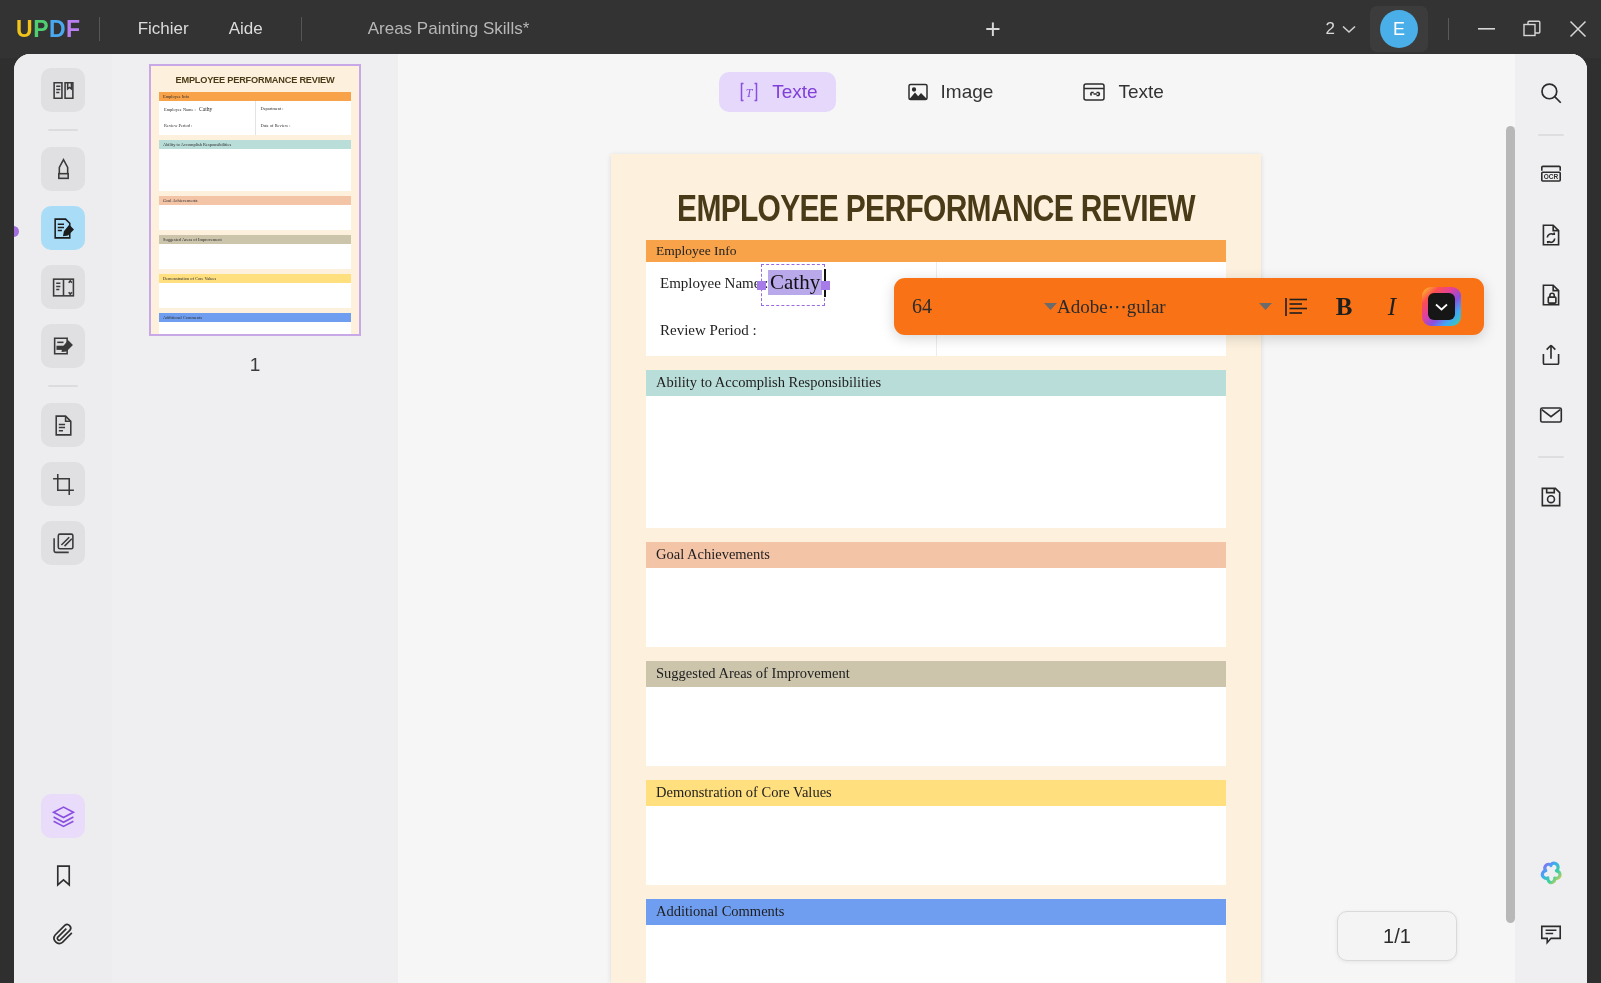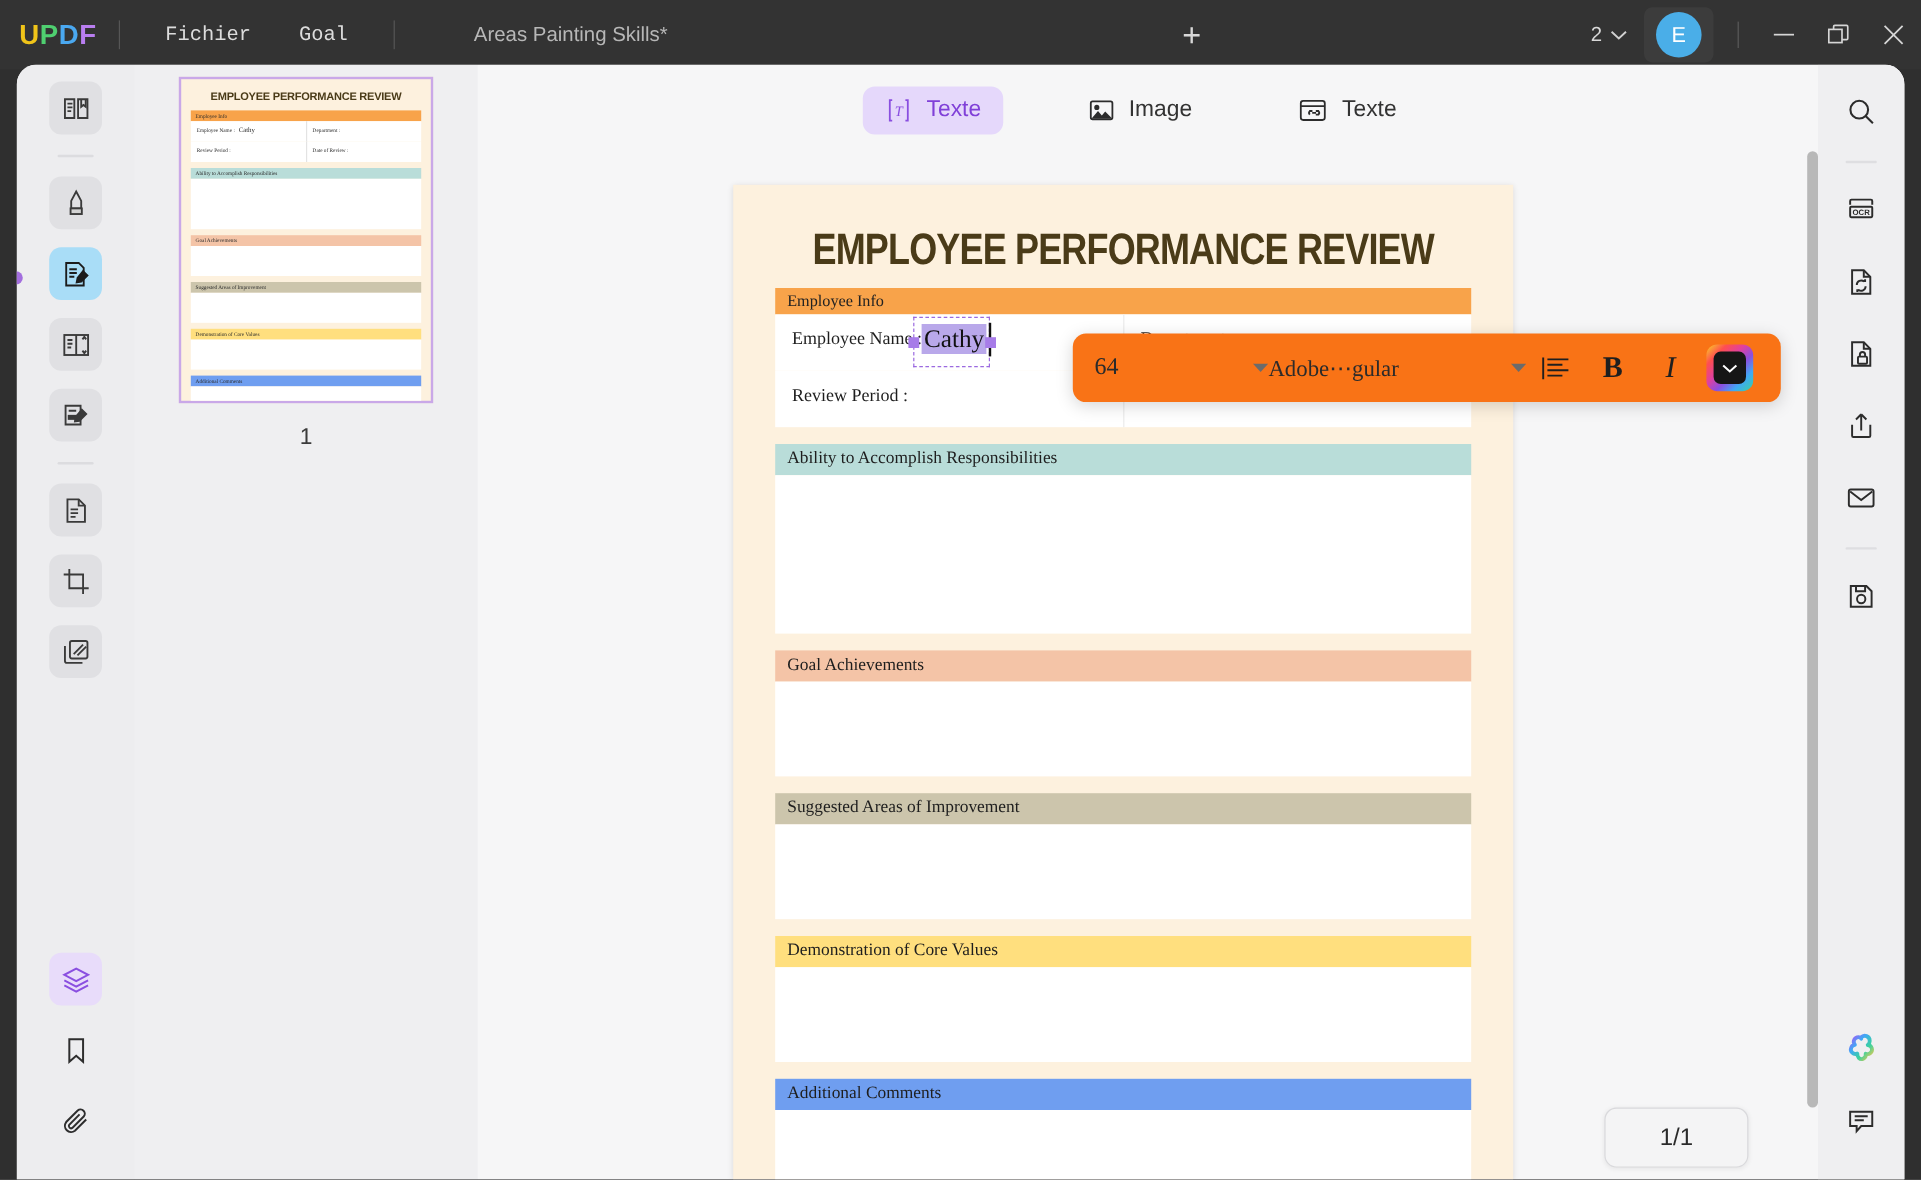--- a/index.html
+++ b/index.html
@@ -16,21 +16,21 @@
     position: absolute; top: 0; left: 0; width: 1601px; height: 58px;
     background: #333333; display: flex; align-items: center;
   }
   .logo { margin-left: 16px; font-size: 23px; font-weight: bold; letter-spacing: 0.5px; display: flex; }
   .logo span:nth-child(1){ color:#f0c419; }
   .logo span:nth-child(2){ color:#4fcf70; }
   .logo span:nth-child(3){ color:#4aa8f0; }
   .logo span:nth-child(4){ color:#b97ef0; }
   .vdiv { width:1px; height:24px; background:#565656; margin:0 18px; }
   .menu-item {
-    color:#dcdcdc; font-size:17px; padding:0 20px; cursor:default; white-space:nowrap;font-family:Liberation Mono, monospace;
+    color:#dcdcdc; font-size:17px; padding:0 20px; cursor:default; white-space:nowrap;
   }
   .doc-tab-inactive {
     color:#b7b7b7; font-size:17px; margin-left:48px; white-space:nowrap;
   }
   .tab-active {
     position:absolute; left:634px; top:4px; width:330px; height:54px;
     background:#4a4a4a; border-radius:12px 12px 0 0;
     display:flex; align-items:center; padding:0 14px;
   }
   .tab-icon { width:26px; height:26px; margin-right:12px; opacity:.75; }
@@ -143,21 +143,21 @@
      background: linear-gradient(135deg,#f9d423 0%,#ff4e50 22%,#e040a0 42%,#8a4fe0 60%,#3fa9f5 78%,#3ad29f 100%);
      display:flex; align-items:center; justify-content:center; }
   .color-btn .inner { width:27px; height:27px; border-radius:6px; background:#161616;
      display:flex; align-items:center; justify-content:center; color:#fff; font-size:13px; }
 
   
   .vscroll { position:absolute; right:72px; top:72px; width:9px; height:797px;
      background:#b8b8b8; border-radius:5px; }
 
   
-  .pgind { position:absolute; right:130px; bottom:10px; width:120px; height:50px;
+  .pgind { position:absolute; right:130px; bottom:22px; width:120px; height:50px;
      background:#f4f4f5; border:1px solid #d9d9dc; border-radius:10px;
      display:flex; align-items:center; justify-content:center; font-size:20px; color:#2b2b2b;
      box-shadow:0 1px 4px rgba(0,0,0,.07); }
 
   
   .rrail { position:absolute; right:0; top:0; width:72px; height:929px;
      background:#efeff1; display:flex; flex-direction:column; align-items:center; padding-top:16px; }
   .rbtn { width:46px; height:46px; display:flex; align-items:center; justify-content:center;
      margin-bottom:14px; }
   .rsep { width:26px; height:2px; background:#dedee1; margin:4px 0 16px; border-radius:2px; }
@@ -173,21 +173,21 @@
 
   <div class="titlebar">
     <div class="logo">
       <span>U</span>
       <span>P</span>
       <span>D</span>
       <span>F</span>
     </div>
     <div class="vdiv"></div>
     <div class="menu-item">Fichier</div>
-    <div class="menu-item">Goal</div>
+    <div class="menu-item">Aide</div>
     <div class="vdiv"></div>
     <div class="doc-tab-inactive">Areas Painting Skills*</div>
   </div>
 
   <div class="tab-plus">+</div>
 
   <div class="tb-right">
     <div class="count-box">
       <span>2</span>
       <span>

